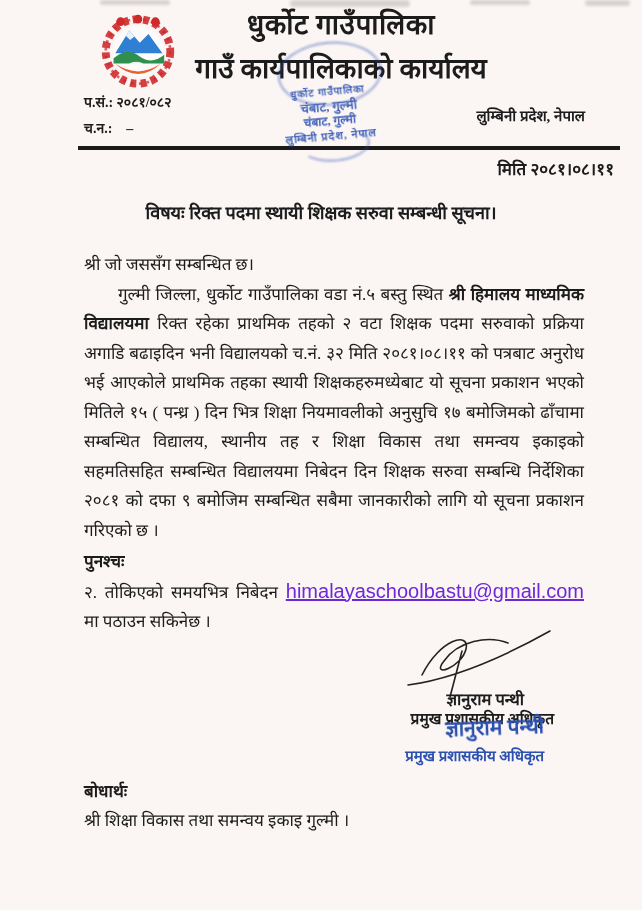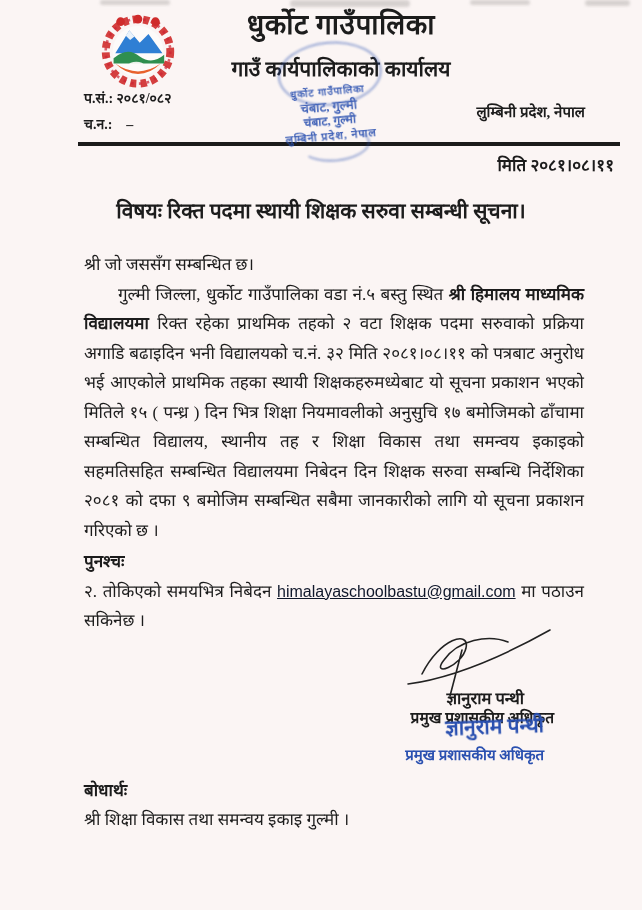--- a/index.html
+++ b/index.html
@@ -18,21 +18,21 @@
   .sm1 { left:100px; top:0; width:70px; height:5px; }
   .sm2 { left:290px; top:0; width:120px; height:7px; }
   .sm3 { left:470px; top:0; width:60px; height:5px; }
   .sm4 { left:585px; top:0; width:45px; height:6px; }
 
   
   .header { position:relative; padding-top:4px; }
   .logo { position:absolute; left:94px; top:13px; width:88px; height:82px; }
   .titles { text-align:center; padding-left:40px; }
   .muni-title  { font-size:28px; font-weight:bold; letter-spacing:.5px; }
-  .office-title{ font-size:21px; font-weight:bold; margin-top:12px; }
+  .office-title{ font-size:28px; font-weight:bold; margin-top:6px; }
   .meta-row { display:flex; justify-content:space-between; align-items:center;
               padding:4px 57px 0 84px; }
   .meta-left  { font-size:14px; font-weight:bold; line-height:26px; }
   .meta-left .dash { display:inline-block; margin-left:14px; }
   .meta-right { font-size:15px; font-weight:bold; padding-bottom:2px; }
   .rule { margin:4px 22px 0 78px; height:4px;
           border-top:3px solid #1b1b1b; border-bottom:1px solid #1b1b1b; }
   .date-line { text-align:right; padding-right:28px; margin-top:7px;
                font-size:17px; font-weight:bold; }
 
@@ -48,29 +48,29 @@
   .st0 { font-size:10px; letter-spacing:1px; }
   .st1 { font-size:13px; }
   .st2 { font-size:12px; }
   .st3 { font-size:11px; letter-spacing:1px; }
   .stamp-arc { position:absolute; left:58px; top:88px; width:70px; height:34px;
                border:2px solid rgba(42,80,176,.5); border-radius:50%;
                border-top-color:transparent; border-left-color:transparent;
                filter:blur(1px); }
 
   
-  .subject { text-align:center; font-size:21px; font-weight:bold; margin-top:20px; }
+  .subject { text-align:center; font-size:18px; font-weight:bold; margin-top:20px; }
   .content { padding:0 58px 0 84px; font-size:17px; line-height:29.5px; }
   .salutation { margin-top:26px; }
   .para { text-align:justify; text-indent:34px; }
   .bold-inline { font-weight:bold; }
   .ps-heading { font-weight:bold; margin-top:2px; }
   .ps-item { text-align:justify; }
-  .email-link { color:#0f172a; text-decoration:underline;
-                font-family:"Liberation Sans","DejaVu Sans",sans-serif; font-size:16px; }
+  .email-link { color:#6d28d9; text-decoration:underline;
+                font-family:"Liberation Sans","DejaVu Sans",sans-serif; font-size:20px; }
 
   
   .sig-block { position:relative; width:300px; margin:6px 58px 0 auto;
                text-align:right; height:130px;text-decoration:underline; }
   .sig-svg { position:absolute; left:120px; top:-14px; }
   .sig-name  { position:absolute; left:0; top:44px; width:240px;
                font-size:16.5px; font-weight:bold; }
   .sig-title { position:absolute; left:0; top:64px; width:270px;
                font-size:15.5px; font-weight:bold; }
   .sig-stamp-name { position:absolute; left:20px; top:72px; width:240px;

